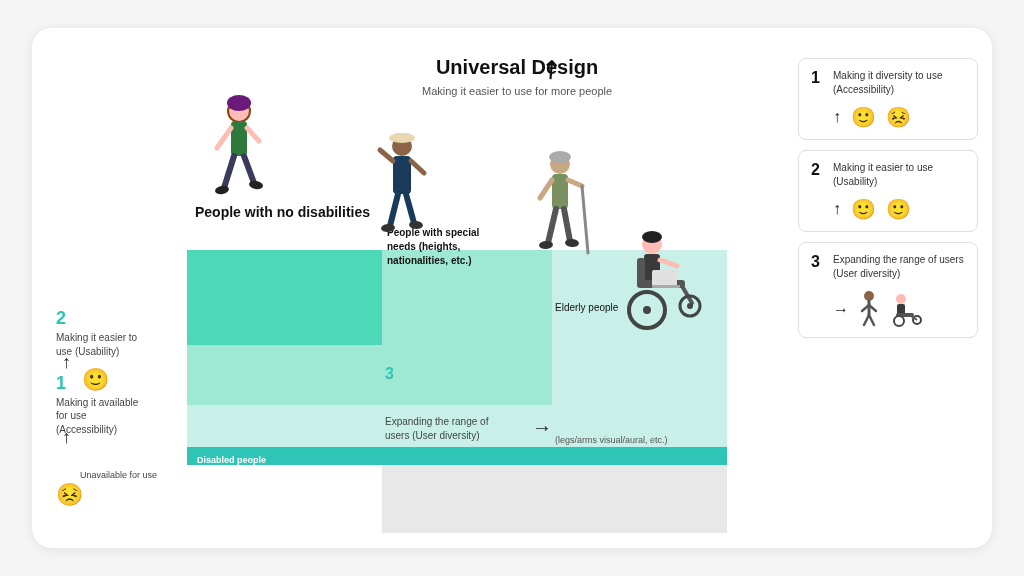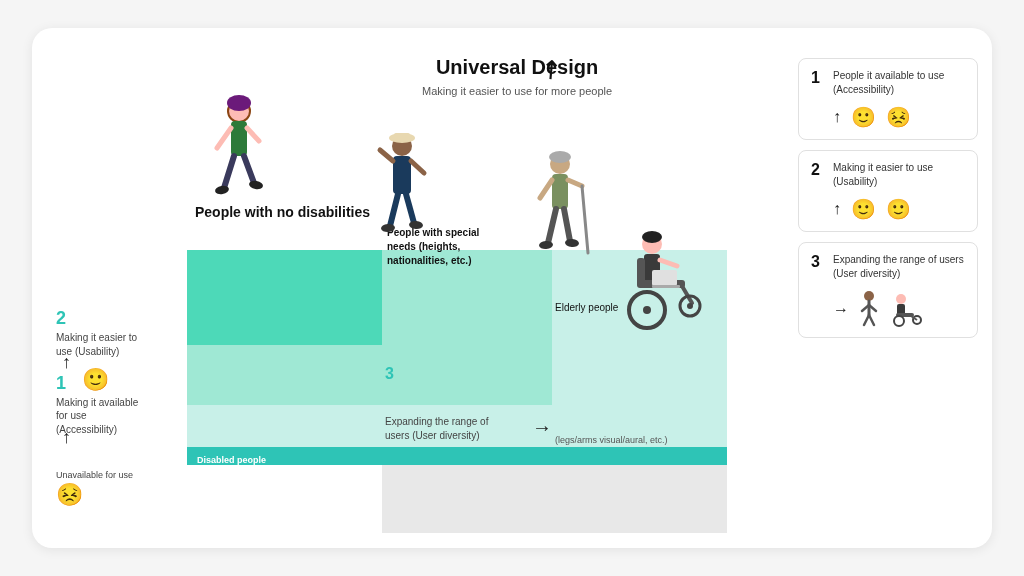--- a/index.html
+++ b/index.html
@@ -113,21 +113,21 @@
   <div style="position:absolute; left:30px; bottom:175px; font-size:18px; color:#222;">↑</div>
 
   <div style="position:absolute; left:24px; bottom:112px;">
     <div class="label-num">1</div>
     <div class="label-text">Making it available for use (Accessibility)</div>
   </div>
 
   <div style="position:absolute; left:30px; bottom:100px; font-size:18px; color:#222;">↑</div>
 
   <div style="position:absolute; left:24px; bottom:40px;">
-    <div style="font-size:9px; color:#444;">Unavailable for use</div>
+    <div style="font-size:9px; color:#444;margin-left:24px;">Unavailable for use</div>
     <div style="font-size:22px; margin-top:2px;">😣</div>
   </div>
 
   <div style="position:absolute; left:155px; top:45px; width:560px; height:460px;">
 
     <div style="position:absolute; left:0; bottom:68px; width:540px; height:215px; background:#c8f0e8;"></div>
 
     <div style="position:absolute; left:0; bottom:128px; width:365px; height:155px; background:#9fe8d4;"></div>
 
     <div style="position:absolute; left:0; bottom:188px; width:195px; height:95px; background:#4dd9b8;"></div>
@@ -247,21 +247,21 @@
       </svg>
     </div>
 
   </div>
 
   <div class="right-panel">
 
     <div class="right-card">
       <div class="rc-header">
         <span class="rc-num">1</span>
-        <span class="rc-label">People it available to use (Accessibility)</span>
+        <span class="rc-label">Making it diversity to use (Accessibility)</span>
       </div>
       <div class="rc-icons">
         <span class="rc-arrow">↑</span>
         <span class="rc-icon">🙂</span>
         <span class="rc-icon">😣</span>
       </div>
     </div>
 
     <div class="right-card">
       <div class="rc-header">

